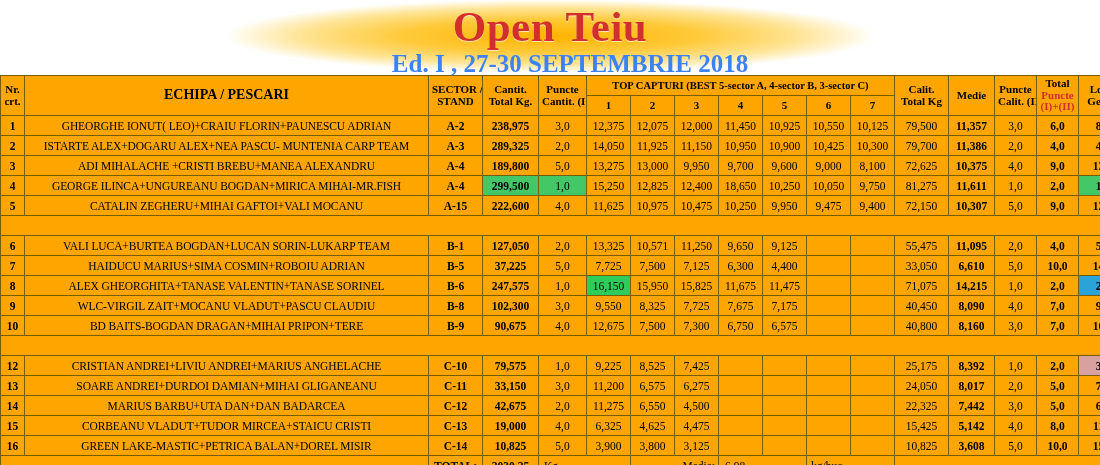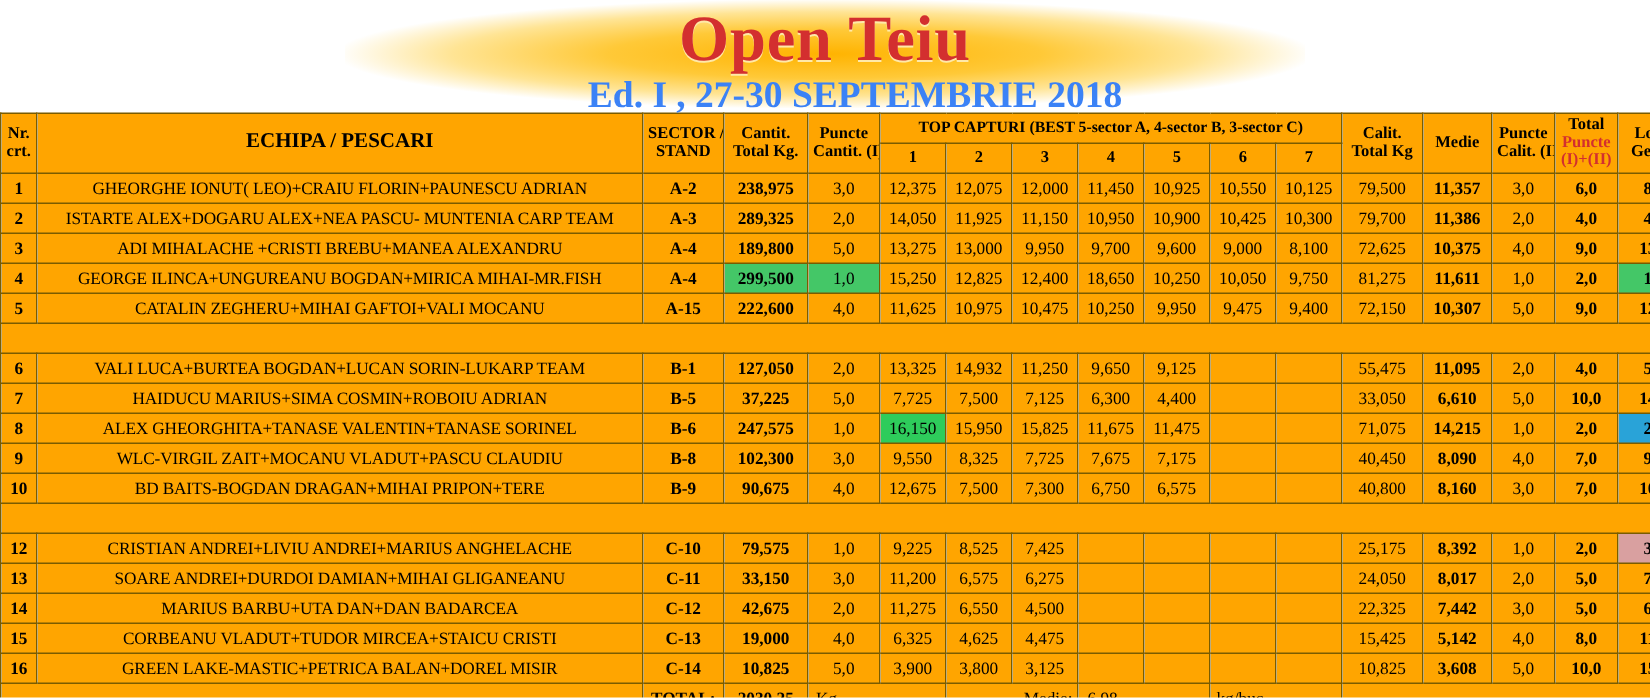--- a/index.html
+++ b/index.html
@@ -280,21 +280,21 @@
         <tr class="sep">
           <td colspan="17"></td>
         </tr>
         <tr>
           <td class="nr">6</td>
           <td class="team">VALI LUCA+BURTEA BOGDAN+LUCAN SORIN-LUKARP TEAM</td>
           <td class="sector">B-1</td>
           <td class="cant">127,050</td>
           <td class="pct">2,0</td>
           <td class="cap">13,325</td>
-          <td class="cap">14,932</td>
+          <td class="cap">10,571</td>
           <td class="cap">11,250</td>
           <td class="cap">9,650</td>
           <td class="cap">9,125</td>
           <td class="blank"></td>
           <td class="blank"></td>
           <td class="calit">55,475</td>
           <td class="medie">11,095</td>
           <td class="pcalit">2,0</td>
           <td class="tot">4,0</td>
           <td class="loc">5</td>

